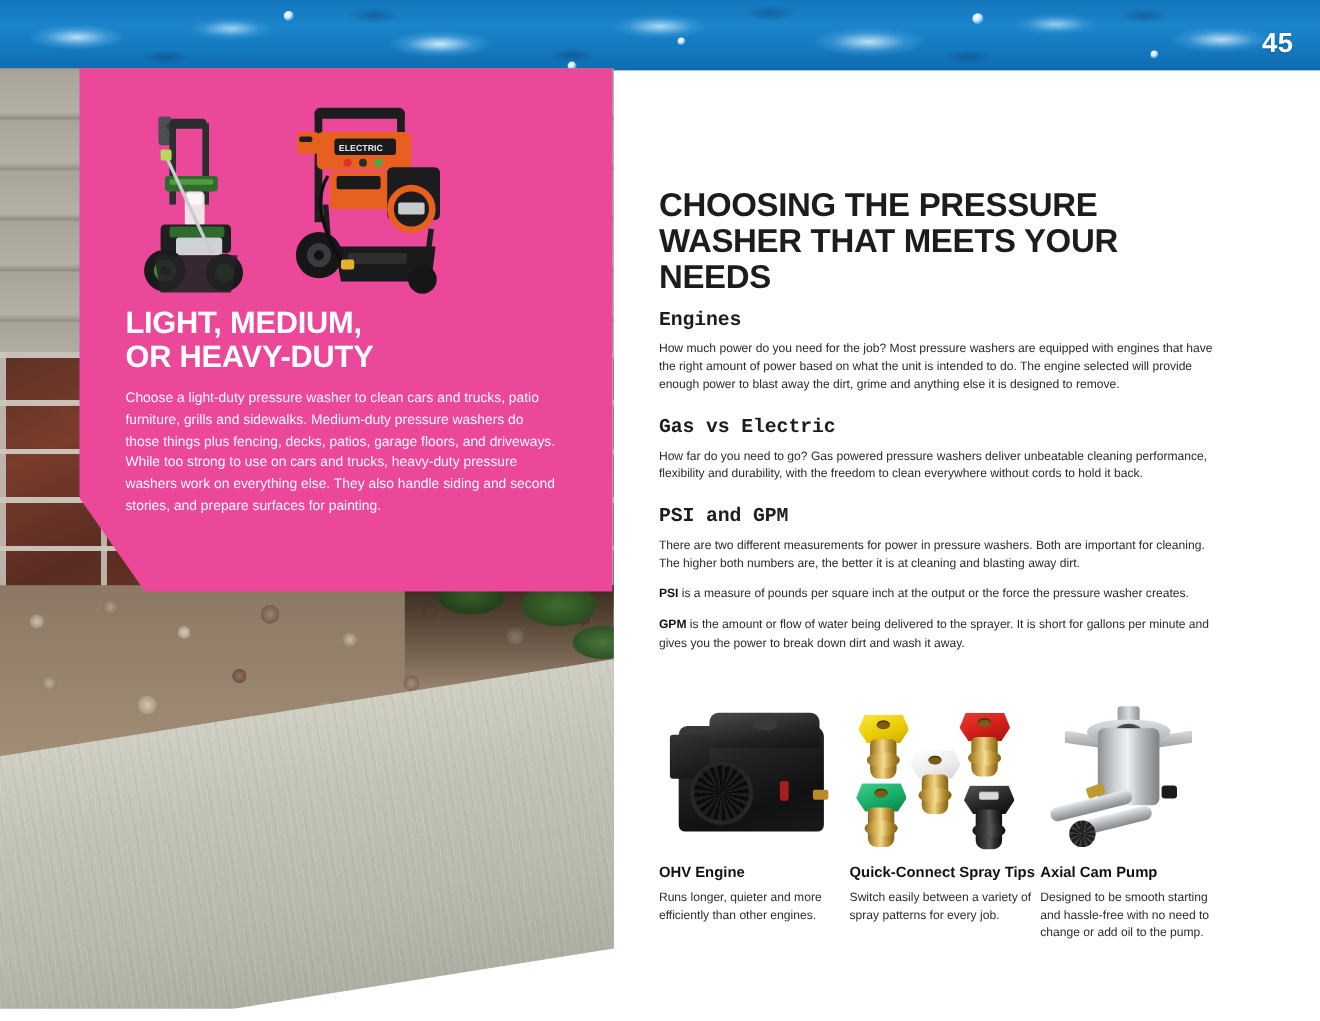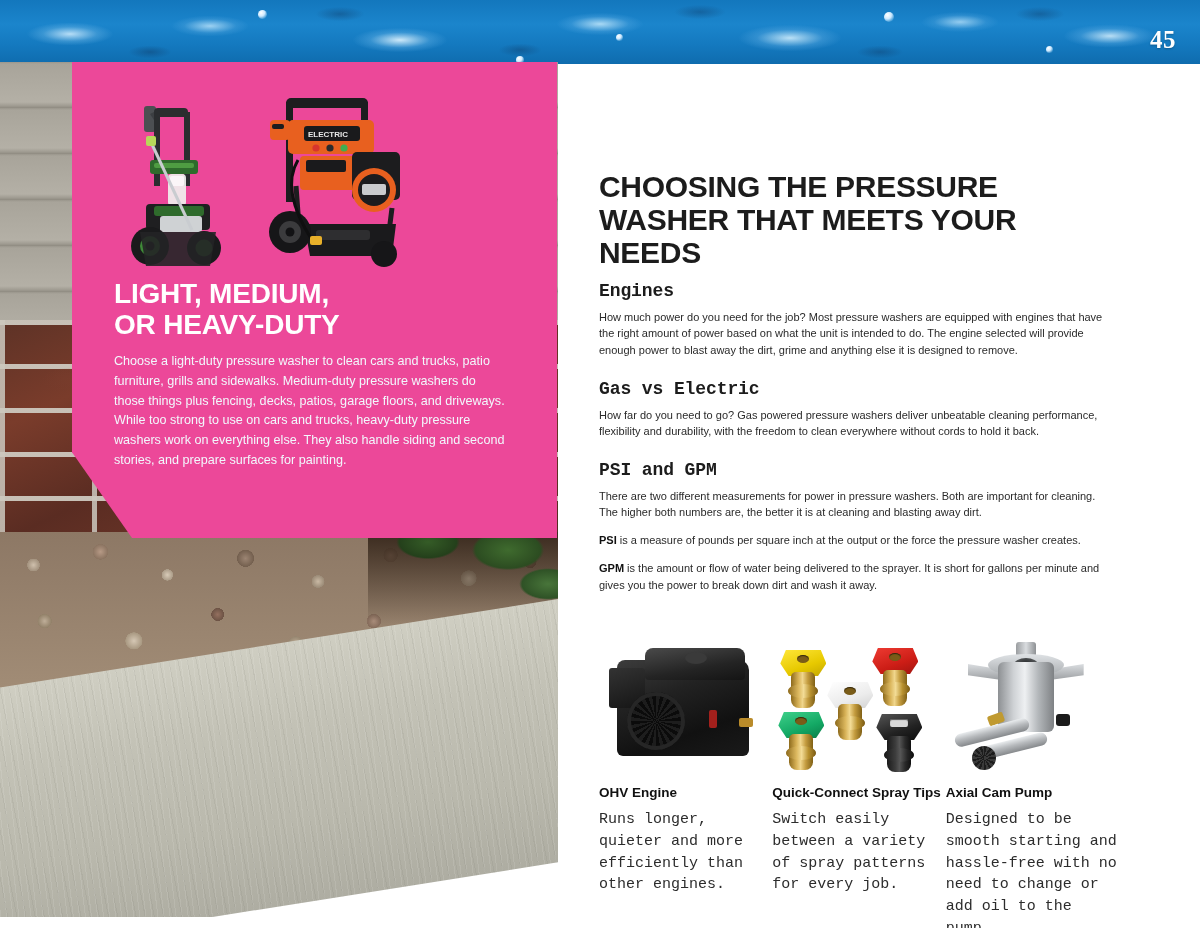--- a/index.html
+++ b/index.html
@@ -22,21 +22,20 @@
       radial-gradient(ellipse 70px 18px at 790px 38px, rgba(215,242,255,.85) 0%, rgba(105,180,232,.33) 47%, rgba(10,95,160,0) 74%),
       radial-gradient(ellipse 50px 13px at 960px 22px, rgba(200,235,255,.7) 0%, rgba(90,170,225,.28) 52%, rgba(10,95,160,0) 78%),
       radial-gradient(ellipse 64px 16px at 1110px 36px, rgba(220,243,255,.82) 0%, rgba(108,182,234,.32) 46%, rgba(10,95,160,0) 73%),
       radial-gradient(ellipse 30px 9px at 150px 52px, rgba(16,70,120,.55) 0%, rgba(16,70,120,0) 72%),
       radial-gradient(ellipse 34px 10px at 340px 14px, rgba(16,70,120,.5) 0%, rgba(16,70,120,0) 72%),
       radial-gradient(ellipse 30px 9px at 520px 50px, rgba(16,70,120,.5) 0%, rgba(16,70,120,0) 72%),
       radial-gradient(ellipse 36px 10px at 700px 12px, rgba(16,70,120,.48) 0%, rgba(16,70,120,0) 72%),
       radial-gradient(ellipse 32px 9px at 880px 52px, rgba(16,70,120,.5) 0%, rgba(16,70,120,0) 72%),
       radial-gradient(ellipse 34px 10px at 1040px 14px, rgba(16,70,120,.48) 0%, rgba(16,70,120,0) 72%),
       linear-gradient(180deg, #1377bd 0%, #1b85cc 38%, #1479bf 70%, #0f6cae 100%);
-    font-family: Liberation Serif, serif;
   }
   .banner-bubble {
     position: absolute; border-radius: 50%;
     background: radial-gradient(circle at 35% 30%, #ffffff 0%, #cfeaff 40%, rgba(150,210,245,.25) 75%, rgba(150,210,245,0) 100%);
   }
   .page-number {
     position: absolute; right: 24px; top: 27px;
     color: #ffffff; font-size: 25px; font-weight: bold;
     letter-spacing: .5px; line-height: 1;
     text-shadow: 0 1px 2px rgba(0,0,0,.25);
@@ -159,21 +158,21 @@
   .features {
     position: absolute; left: 599px; top: 640px; width: 520px;
     display: flex; gap: 0;
   }
   .feature { width: 175px; position: relative; }
   .feature .art { height: 145px; position: relative; }
   .feature .ft-title {
     font-size: 13.5px; font-weight: bold; color: #111;
     line-height: 1.2; margin-bottom: 8px;
   }
-  .feature .ft-desc { font-size: 15px; line-height: 1.45; color: #2c2c2c; font-family: Liberation Mono, monospace; }
+  .feature .ft-desc { font-size: 11px; line-height: 1.45; color: #2c2c2c; }
 
   
   .eng-body {
     position: absolute; left: 18px; top: 20px; width: 132px; height: 96px;
     border-radius: 8px 10px 6px 6px;
     background: linear-gradient(160deg, #3c3c3c 0%, #222 35%, #111 70%, #1a1a1a 100%);
   }
   .eng-tank {
     position: absolute; left: 46px; top: 8px; width: 100px; height: 32px;
     border-radius: 8px 8px 4px 4px;

